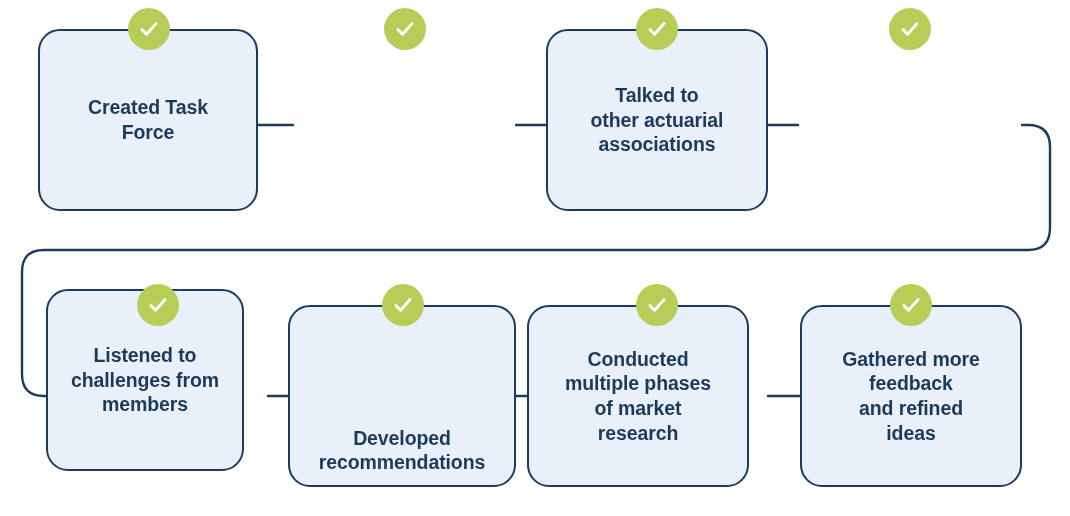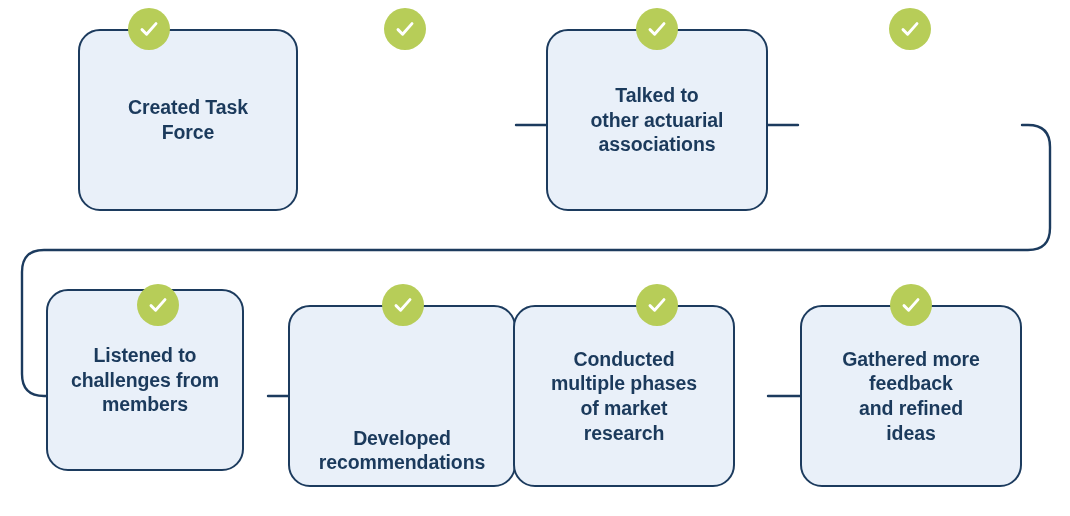--- a/index.html
+++ b/index.html
@@ -59,21 +59,21 @@
 <div id="stage">
   <svg id="connectors" viewBox="0 0 1070 516" width="1070" height="516">
       <path d="M 258 125 L 293 125" fill="none" stroke="#1c3b5e" stroke-width="2.4" stroke-linecap="round"></path>
       <path d="M 516 125 L 546 125" fill="none" stroke="#1c3b5e" stroke-width="2.4" stroke-linecap="round"></path>
       <path d="M 768 125 L 798 125" fill="none" stroke="#1c3b5e" stroke-width="2.4" stroke-linecap="round"></path>
       <path d="M 1022 125 L 1028 125 Q 1050 125 1050 147 L 1050 228 Q 1050 250 1028 250 L 44 250 Q 22 250 22 272 L 22 374 Q 22 396 44 396 L 46 396" fill="none" stroke="#1c3b5e" stroke-width="2.4" stroke-linecap="round"></path>
       <path d="M 268 396 L 288 396" fill="none" stroke="#1c3b5e" stroke-width="2.4" stroke-linecap="round"></path>
       <path d="M 516 396 L 546 396" fill="none" stroke="#1c3b5e" stroke-width="2.4" stroke-linecap="round"></path>
       <path d="M 768 396 L 800 396" fill="none" stroke="#1c3b5e" stroke-width="2.4" stroke-linecap="round"></path>
     </svg>
-<div class="node" style="left: 38px; top: 29px; width: 220px; height: 182px; background: rgb(233, 240, 249); border-color: rgb(28, 59, 94); margin-left: 40px;">
+<div class="node" style="left: 38px; top: 29px; width: 220px; height: 182px; background: rgb(233, 240, 249); border-color: rgb(28, 59, 94);">
       <div class="node-label" style="color: rgb(27, 58, 92);">Created Task
 Force</div>
     </div>
     <div class="check-badge" style="left: 128px; top: 8px; background: rgb(183, 205, 88);">
       <svg width="24" height="24" viewBox="0 0 24 24">
         <path d="M5 12.6 L9.6 17.2 L19 6.6" fill="none" stroke="#ffffff" stroke-width="2.9" stroke-linecap="round" stroke-linejoin="round"></path>
       </svg>
     </div>
     <div class="check-badge" style="left: 384px; top: 8px; background: rgb(183, 205, 88);">
       <svg width="24" height="24" viewBox="0 0 24 24">
@@ -107,21 +107,21 @@
     </div>
     <div class="node" style="left: 288px; top: 305px; width: 228px; height: 182px; background: rgb(233, 240, 249); border-color: rgb(28, 59, 94); align-items: flex-end;">
       <div class="node-label" style="color: rgb(27, 58, 92);">Developed
 recommendations</div>
     </div>
     <div class="check-badge" style="left: 382px; top: 284px; background: rgb(183, 205, 88);">
       <svg width="24" height="24" viewBox="0 0 24 24">
         <path d="M5 12.6 L9.6 17.2 L19 6.6" fill="none" stroke="#ffffff" stroke-width="2.9" stroke-linecap="round" stroke-linejoin="round"></path>
       </svg>
     </div>
-    <div class="node" style="left: 513px; top: 305px; width: 222px; height: 182px; background: rgb(233, 240, 249); border-color: rgb(28, 59, 94);">
+    <div class="node" style="left: 527px; top: 305px; width: 222px; height: 182px; background: rgb(233, 240, 249); border-color: rgb(28, 59, 94);">
       <div class="node-label" style="color: rgb(27, 58, 92);">Conducted
 multiple phases
 of market
 research</div>
     </div>
     <div class="check-badge" style="left: 636px; top: 284px; background: rgb(183, 205, 88);">
       <svg width="24" height="24" viewBox="0 0 24 24">
         <path d="M5 12.6 L9.6 17.2 L19 6.6" fill="none" stroke="#ffffff" stroke-width="2.9" stroke-linecap="round" stroke-linejoin="round"></path>
       </svg>
     </div>

